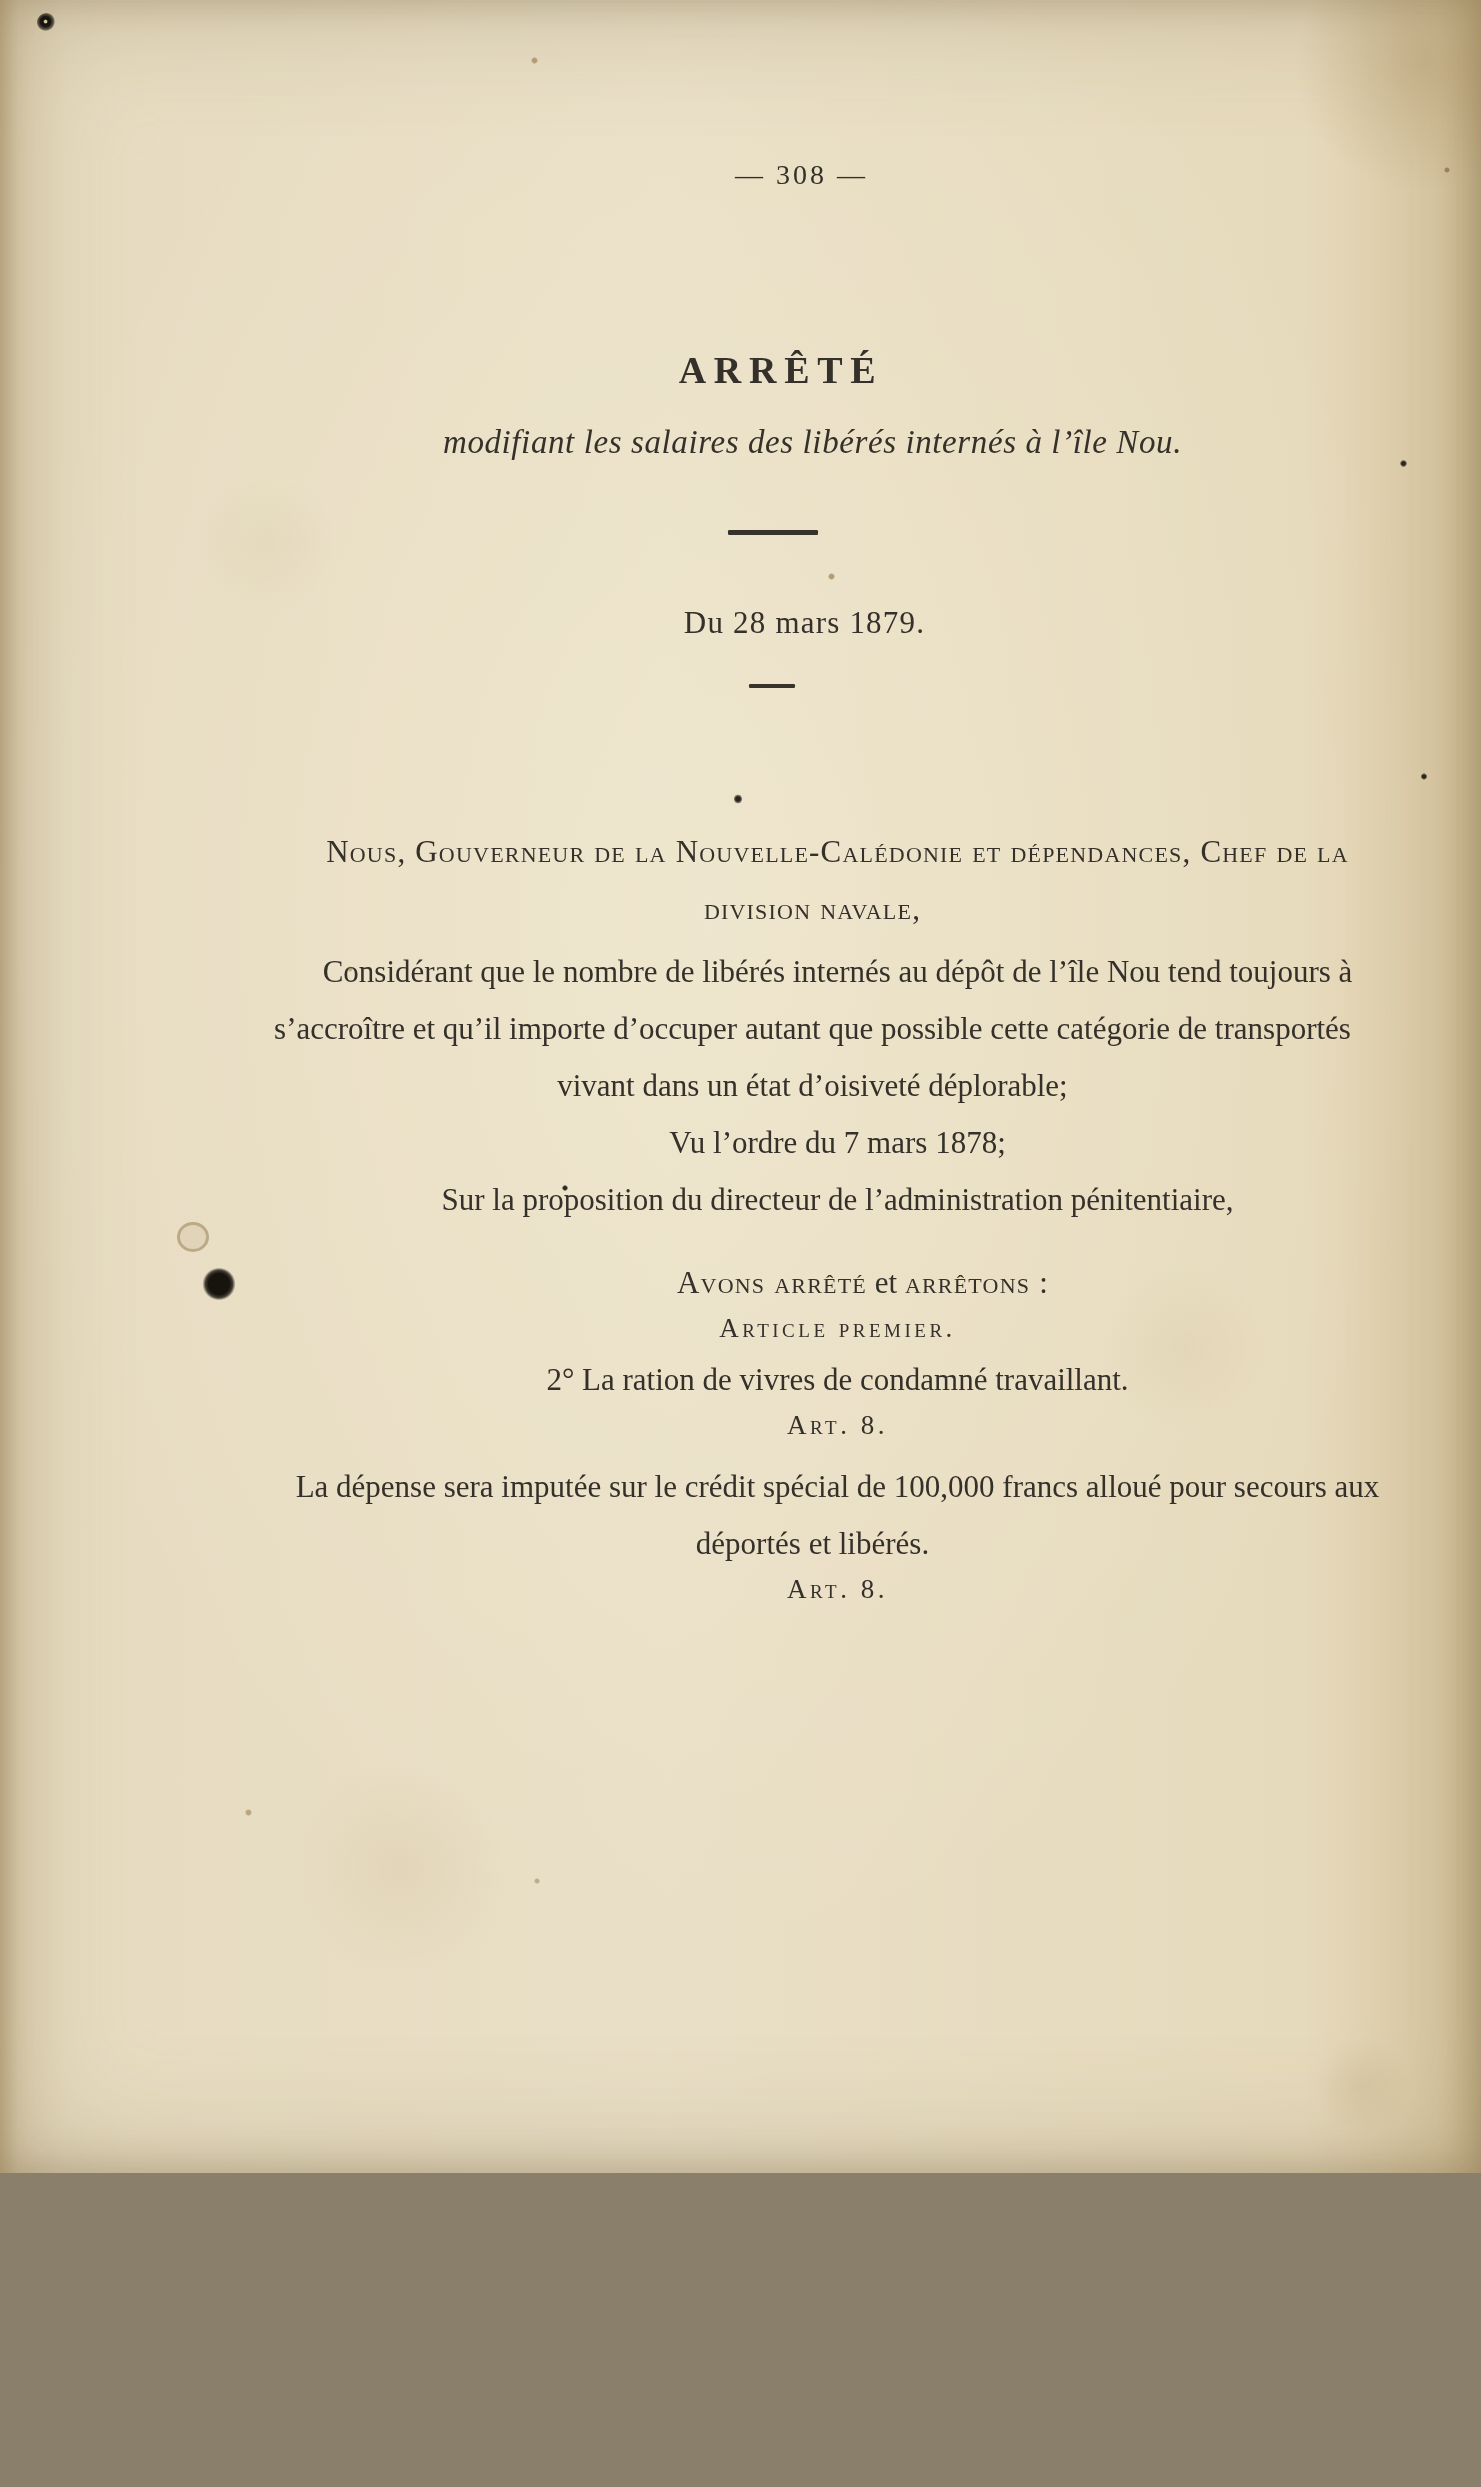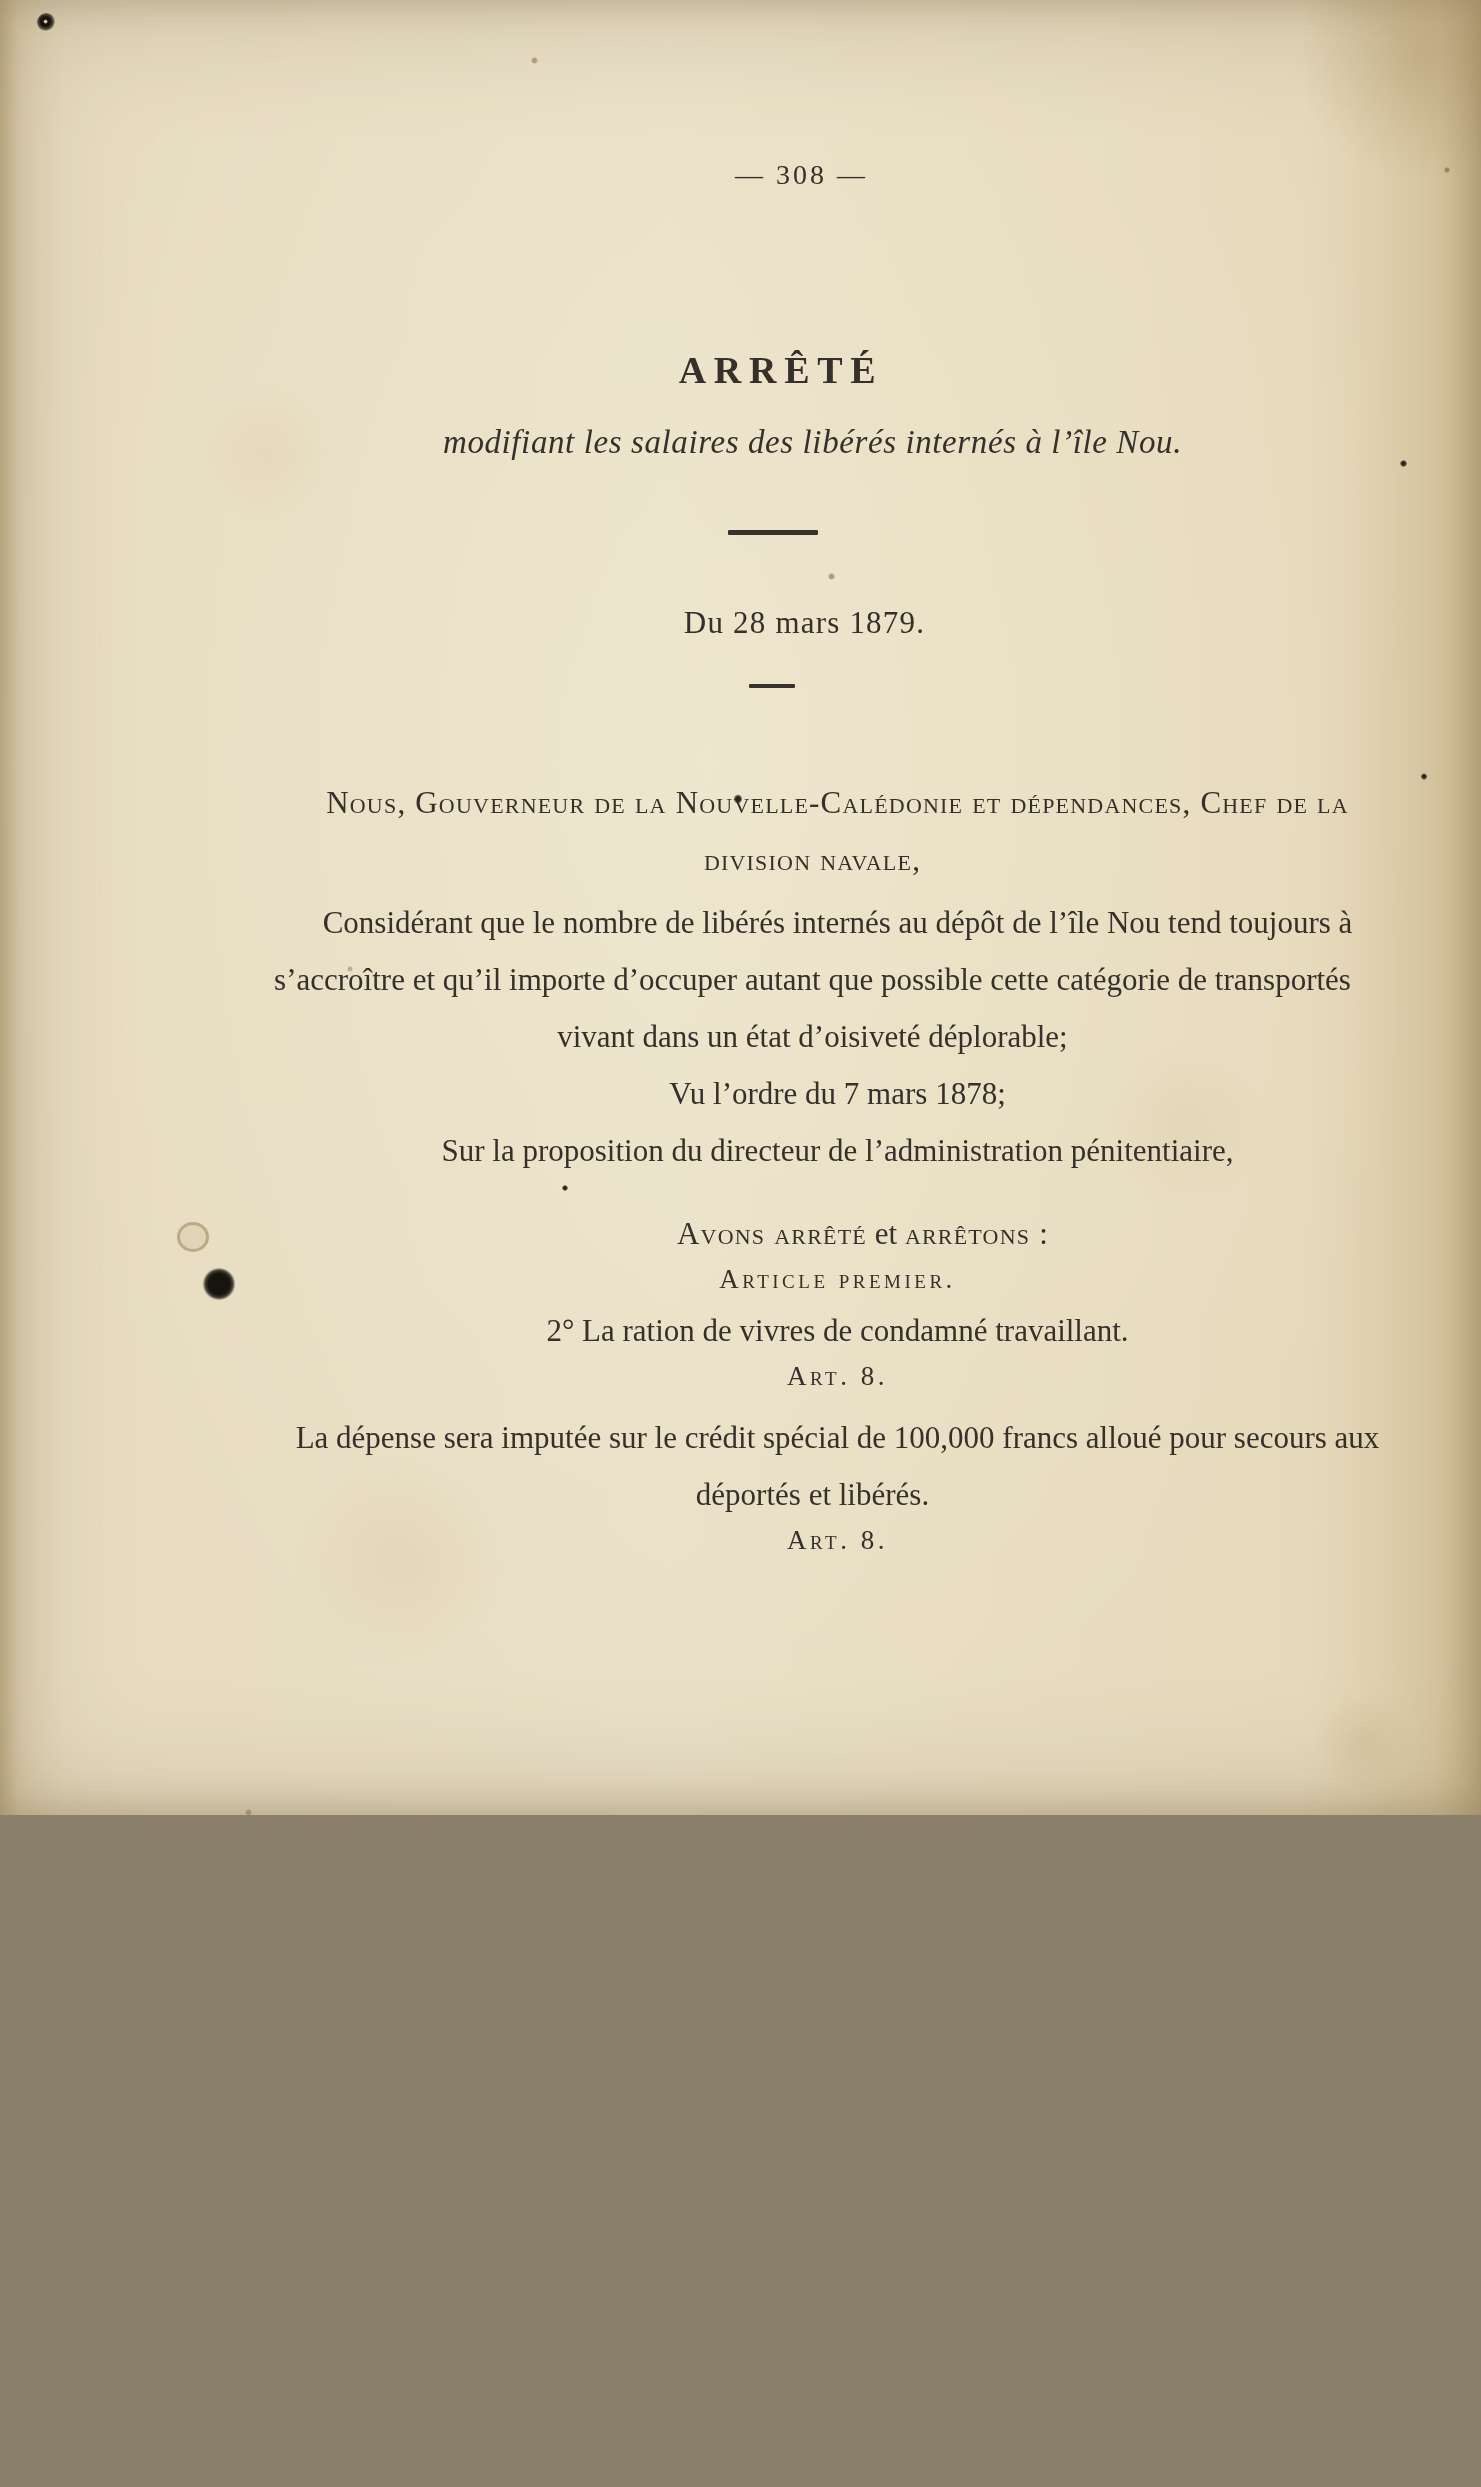--- a/index.html
+++ b/index.html
@@ -1,19 +1,19 @@
 <!DOCTYPE html>
 <html style="--paper: #e7dbbf; --ink: #35302a;font-size:9.5px"><head>
 <meta charset="utf-8">
 <style>
   html,body{margin:0;padding:0;}
   body{background:#8a7f6b;}
   .page{
     position:relative;
-    width:1481px;height:1815px;
+    width:1481px;height:2173px;
     overflow:hidden;
     font-family:"Liberation Serif","DejaVu Serif",serif;
     color:var(--ink,#35302a);
     background:
       radial-gradient(ellipse 1065px 1538px at 48% 42%, rgba(255,250,230,.25), rgba(0,0,0,0) 70%),
       linear-gradient(90deg,#d3c29c 0px,#e2d5b6 18px,#e7dcc1 65px,#e9dfc6 45%,#e6dabc 88%,#dccba6 97%,#cdbb93 100%),
       #e7dbbf;
   }
   .page::before{ 
     content:"";position:absolute;inset:0;pointer-events:none;
@@ -30,21 +30,21 @@
   .centered{position:absolute;left:0;text-align:center;white-space:nowrap;}
   .page-number{top:159px;width:1603px;font-size:28px;letter-spacing:3px;}
   .doc-title{top:348px;width:1562px;font-size:38px;font-weight:bold;letter-spacing:7.7px;}
   .doc-subtitle{top:424px;width:1625px;font-size:33px;font-style:italic;letter-spacing:0.6px;}
   .date-line{top:605px;width:1609px;font-size:31px;letter-spacing:1.2px;}
   .rule{position:absolute;background:#37322a;border-radius:1.2px;}
   .rule-top{top:530px;left:728px;width:90px;height:4.7px;}
   .rule-bottom{top:684px;left:749px;width:46px;height:4.1px;}
 
   .col{
-    position:absolute;left:243px;top:774px;width:1139px;
+    position:absolute;left:243px;top:823px;width:1139px;
     font-size:31px;line-height:57px;text-align:justify;
   }
   .col p{margin:0;text-indent:50px;text-align:center;}
   .sc{font-variant:small-caps;letter-spacing:1.2px;}
   .p-considerant{margin-top:6px !important;}
   .p-avons{margin-top:26px !important;text-indent:101px !important;}
   .art-heading{
     margin-top:33px;margin-bottom:0;
     text-align:center;text-indent:0;
     font-variant:small-caps;font-size:27px;line-height:35px;letter-spacing:3.5px;

